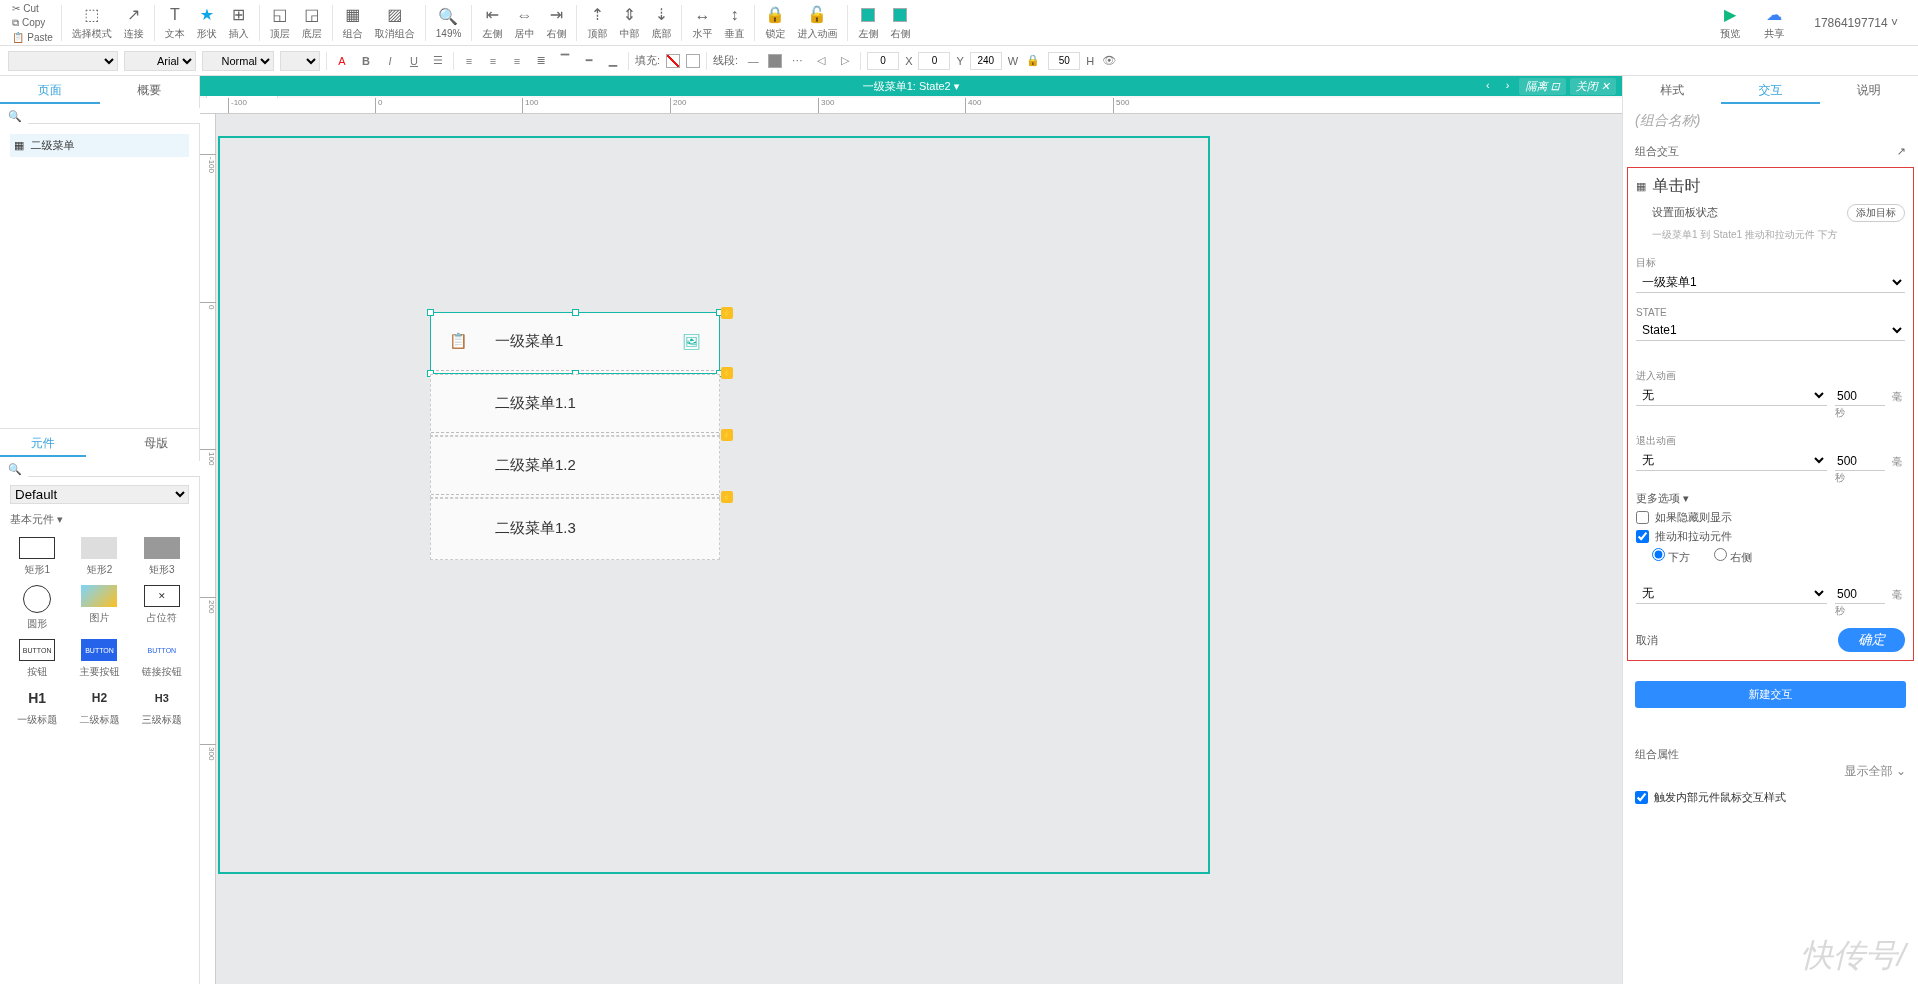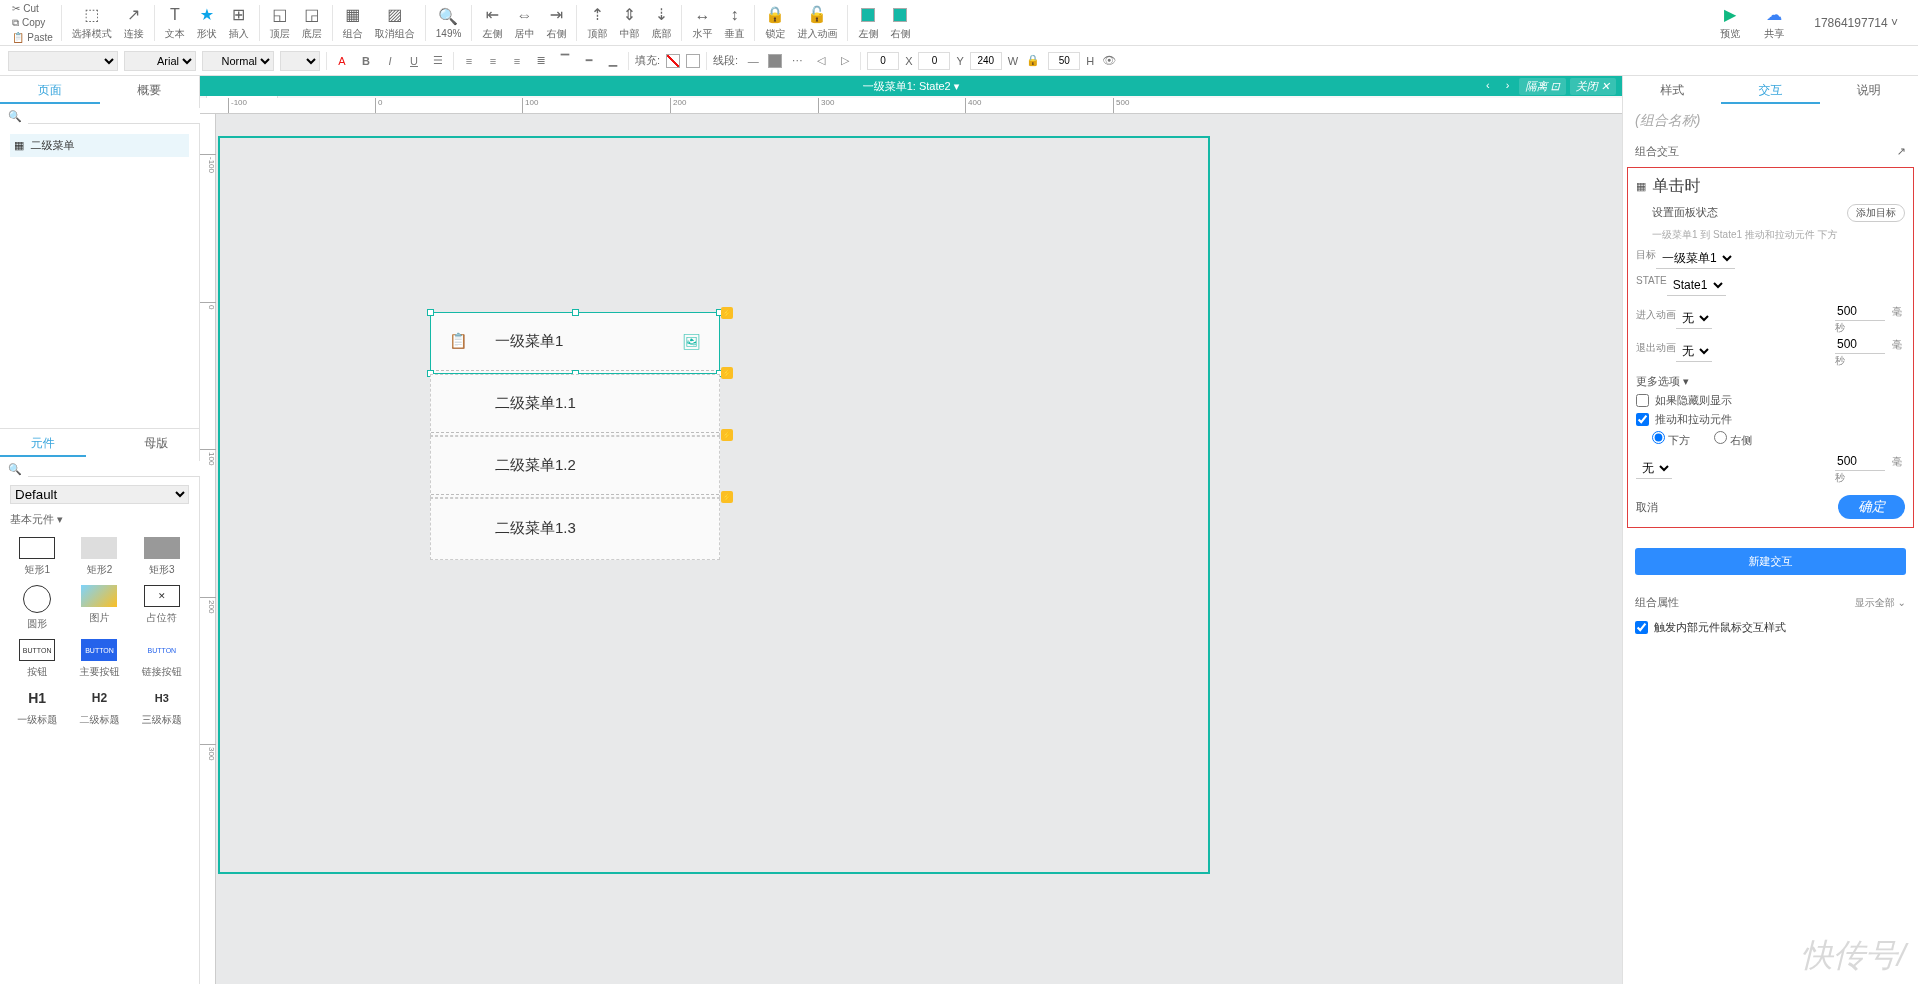--- a/index.html
+++ b/index.html
@@ -91,33 +91,33 @@
 .insp-name { padding: 8px 12px; color: #aaa; font-size: 14px; font-style: italic; }
 .insp-section { padding: 6px 12px; font-size: 11px; color: #666; display: flex; align-items: center; justify-content: space-between; }
 .insp-section .ric { cursor: pointer; }
 
 .ix-block { border: 1.5px solid #e03e3e; margin: 2px 4px 6px 4px; padding: 4px 8px 8px 8px; font-size: 11px; color: #555; }
 .ix-row { display: flex; align-items: center; gap: 6px; margin: 4px 0; }
 .ix-hdr { font-size: 16px; color: #404040; }
 .ix-sub { padding-left: 16px; font-weight: 500; margin: 4px 0; }
 .ix-pill { margin-left: auto; border: 1px solid #ccc; padding: 1px 8px; border-radius: 9px; font-size: 10px; cursor: pointer; }
 .ix-desc { color: #aaa; font-size: 10px; padding-left: 16px; }
-.ix-fld { display: flex; flex-direction: row; margin: 6px 0; }
+.ix-fld { display: flex; flex-direction: column; margin: 14px 0; }
 .ix-fld label { font-size: 10px; color: #888; margin-bottom: 2px; }
 .ix-sel { border: none; border-bottom: 1px solid #ccc; padding: 2px 2px; font-size: 12px; background: #fff; }
 .ix-2col { display: flex; gap: 8px; align-items: flex-end; }
 .ix-2col > div { flex: 1; }
 .ix-unit { font-size: 10px; color: #888; margin-left: 4px; }
 .ix-chk { display: flex; align-items: center; gap: 6px; margin: 4px 0; }
 .ix-radio-row { display: flex; gap: 24px; margin: 4px 0 4px 16px; }
 .ix-footer { display: flex; justify-content: space-between; align-items: center; margin-top: 10px; }
 .ix-cancel { cursor: pointer; }
 .ix-confirm { background: #2d8cff; color: #fff; padding: 3px 20px; border-radius: 12px; cursor: pointer; border: none; font-style: italic; }
 .new-ix-btn { margin: 14px 12px; background: #2d8cff; color: #fff; text-align: center; padding: 6px 0; border-radius: 3px; cursor: pointer; }
-.insp-show-all { margin-left: auto; font-size: 10px; color: #888; cursor: pointer; }
+.insp-show-all { margin-left: auto; font-size: 12px; color: #888; cursor: pointer; margin-top: 35px; }
 
 .watermark { position: absolute; right: 12px; bottom: 6px; font-size: 32px; color: rgba(180,180,180,0.5); font-style: italic; pointer-events: none; }
 </style>
 </head>
 <body>
 
 <div class="toolbar-main">
   <div class="edit-col">
     <div>✂ <span>Cut</span></div>
     <div>⧉ <span>Copy</span></div>

